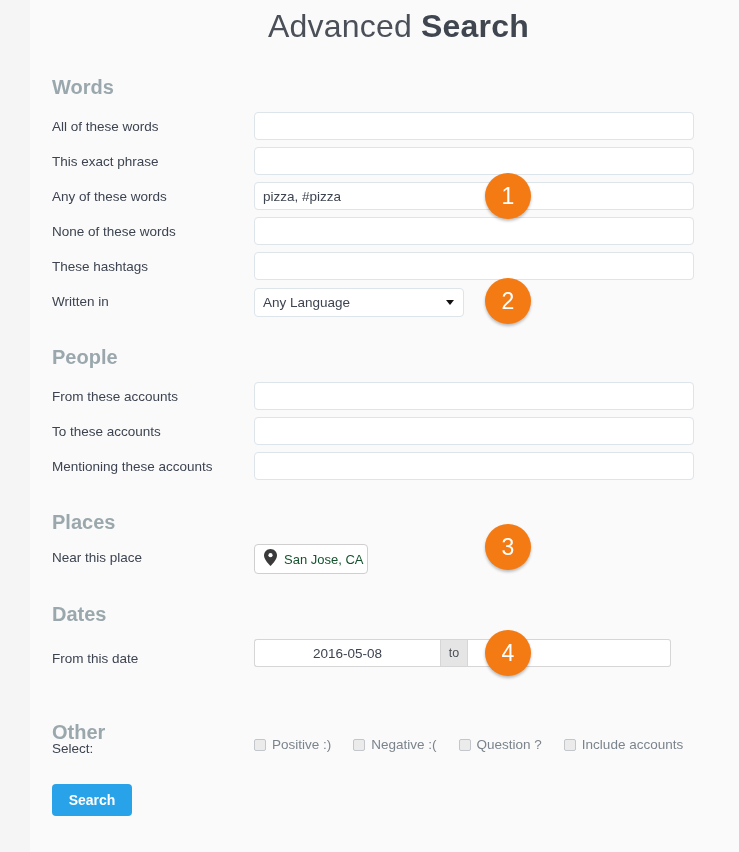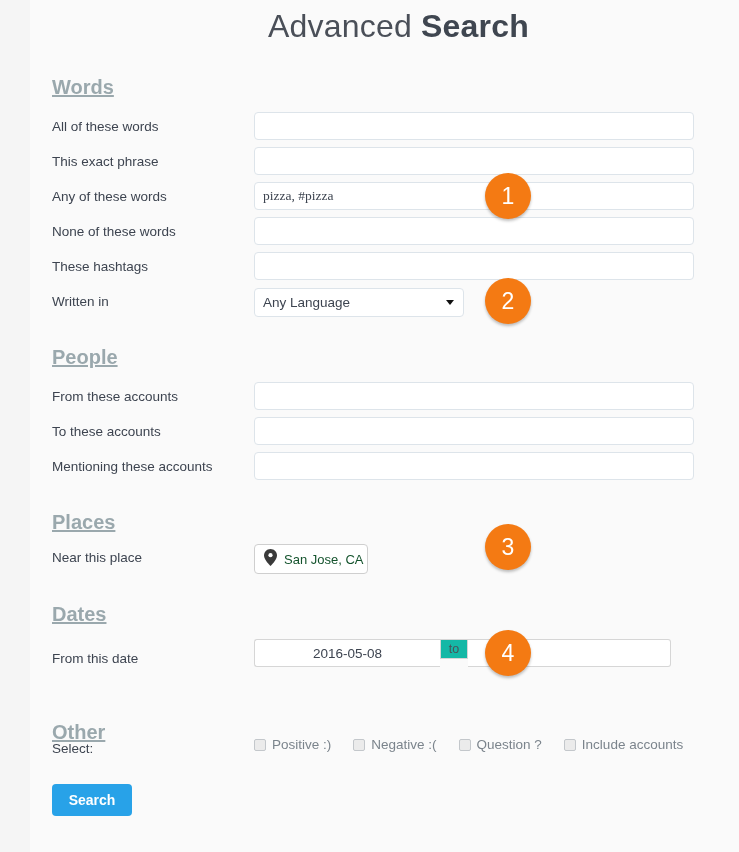--- a/index.html
+++ b/index.html
@@ -44,42 +44,41 @@
   .page-title .strong { font-weight: 700; color: #3f4650; }
 
   
   .section-head {
     position: absolute;
     left: 52px;
     font-size: 20px;
     font-weight: 700;
     color: #9aa8ad;
     white-space: nowrap;
-    text-decoration: underline;
   }
 
   
   .row-label {
     position: absolute;
     left: 52px;
     font-size: 13.5px;
     color: #3d4450;
     white-space: nowrap;
   }
 
   .field {
     position: absolute;
     left: 254px;
     width: 440px;
     height: 28px;
     background: #ffffff;
     border: 1px solid #dde4ea;
     border-radius: 4px;
     box-sizing: border-box;
-    font-family: Liberation Serif, serif;
+    font-family: Liberation Sans, sans-serif;
     font-size: 13.5px;
     color: #3d4450;
     padding: 0 8px;
     outline: none;
   }
   .field::placeholder { color: #b9c2c9; }
 
   
   .select-wrap {
     position: absolute;
@@ -150,22 +149,22 @@
     border-radius: 3px 0 0 3px;
     box-sizing: border-box;
     text-align: center;
     font-family: "Liberation Sans", sans-serif;
     font-size: 13.5px;
     color: #3d4450;
     outline: none;
   }
   .date-addon {
     width: 28px;
-    height: 20px;
-    background: #14b8a6;
+    height: 28px;
+    background: #e5e5e5;
     border: 1px solid #d6d6d6;
     box-sizing: border-box;
     font-size: 12.5px;
     color: #4a5158;
     display: flex;
     align-items: center;
     justify-content: center;
   }
   .date-input2 {
     width: 203px;

